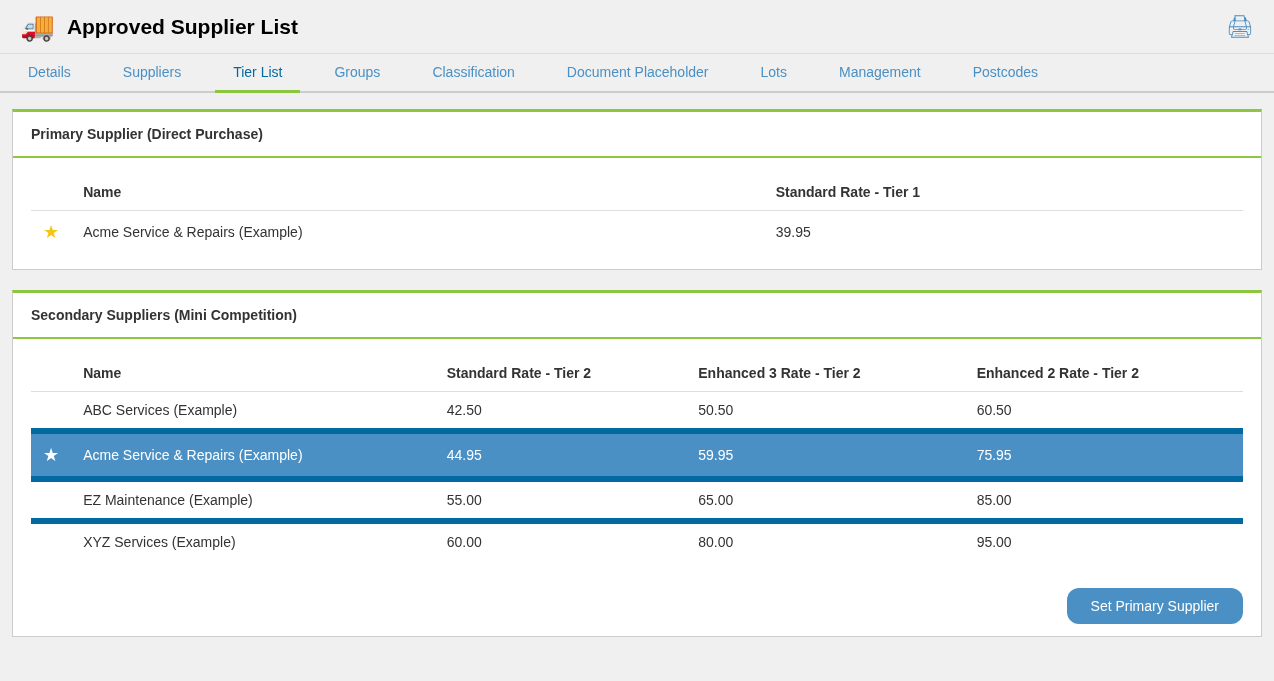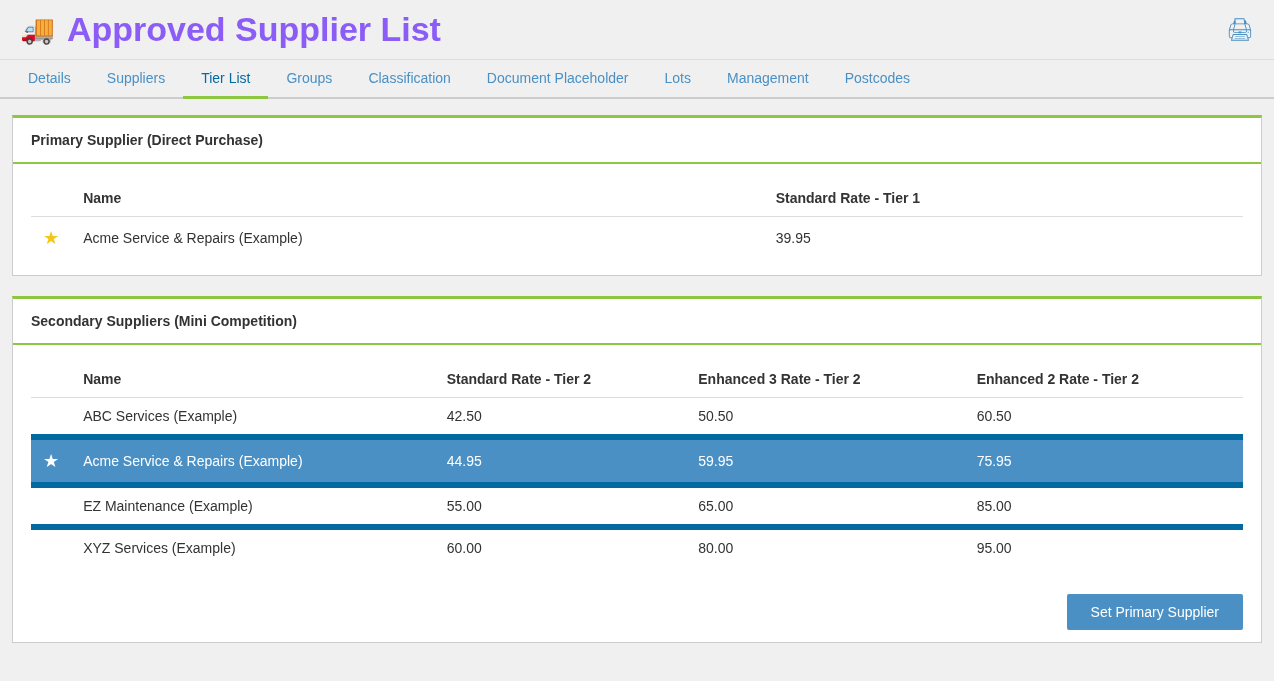--- a/index.html
+++ b/index.html
@@ -26,37 +26,37 @@
     .header-left {
       display: flex;
       align-items: center;
       gap: 12px;
     }
     .truck-icon {
       font-size: 28px;
       color: #333;
     }
     .page-title {
-      font-size: 34px;
+      font-size: 21px;
       font-weight: bold;
-      color: #8b5cf6;
+      color: #000000;
       text-align: right;
     }
     .print-icon {
       color: #4a90c4;
       font-size: 22px;
       cursor: pointer;
     }
     
     .tabs {
       background: #f0f0f0;
       display: flex;
       padding: 0 10px;
       border-bottom: 2px solid #ccc;
-      gap: 0;
+      gap: 16px;
     }
     .tab {
       padding: 10px 18px;
       cursor: pointer;
       color: #4a90c4;
       font-size: 14px;
       border-bottom: 3px solid transparent;
       margin-bottom: -2px;
       white-space: nowrap;
     }
@@ -129,21 +129,21 @@
       justify-content: flex-end;
       padding: 12px 18px;
     }
     .btn-primary {
       background: #4a90c4;
       color: #fff;
       border: none;
       padding: 10px 24px;
       font-size: 14px;
       cursor: pointer;
-      border-radius: 2px;
+      border-radius: 12px;
     }
   </style>
 </head>
 <body>
 
 <div class="page-wrapper">
 
   <div class="header">
     <div class="header-left">
       <span class="truck-icon">🚚</span>

